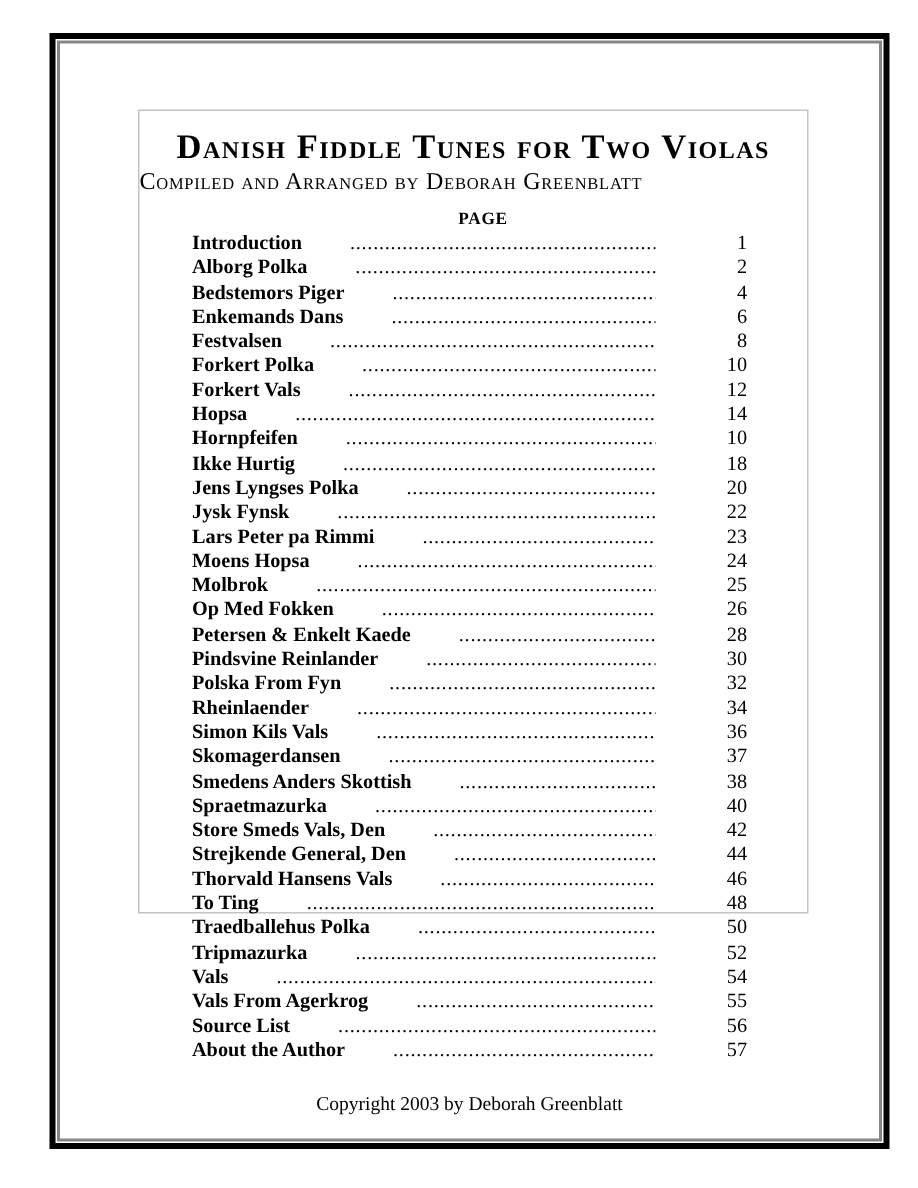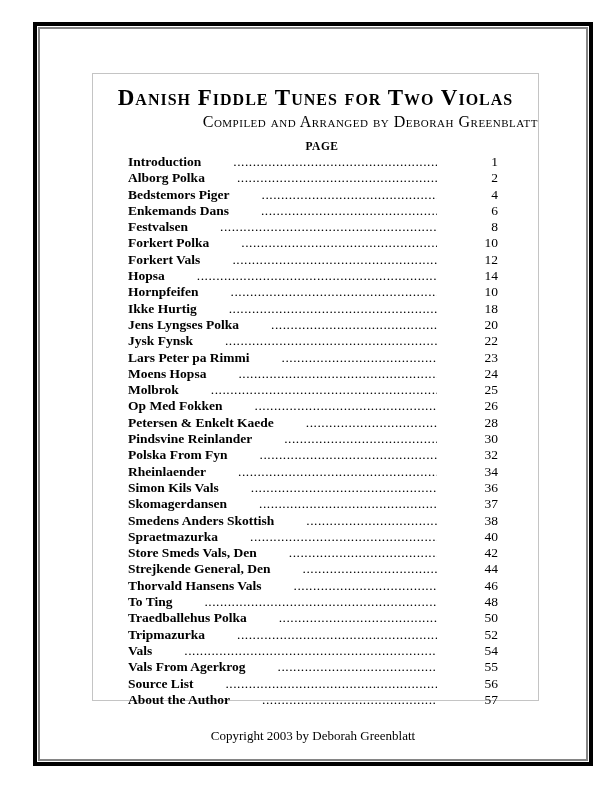--- a/index.html
+++ b/index.html
@@ -34,37 +34,37 @@
     bottom: 1px;
     border: 2px solid #858585;
     box-sizing: border-box;
   }
   
   .content-box {
     position: absolute;
     left: 92px;
     top: 73px;
     width: 447px;
-    height: 628px;
+    height: 536px;
     border: 1px solid #c4c4c4;
     box-sizing: border-box;
     padding-top: 11px;
   }
   .book-title {
     margin: 0;
     text-align: center;
     font-size: 23px;
     line-height: 26px;
     font-weight: bold;
     font-variant: small-caps;
     letter-spacing: 1px;
   }
   .book-subtitle {
     margin: 0;
-    text-align: right;
+    text-align: left;
     font-size: 16px;
     line-height: 21px;
     font-weight: normal;
     font-variant: small-caps;
     letter-spacing: 0.5px;
   }
   .toc-wrap {
     margin-left: 35px;
     margin-right: 40px; 
   }

